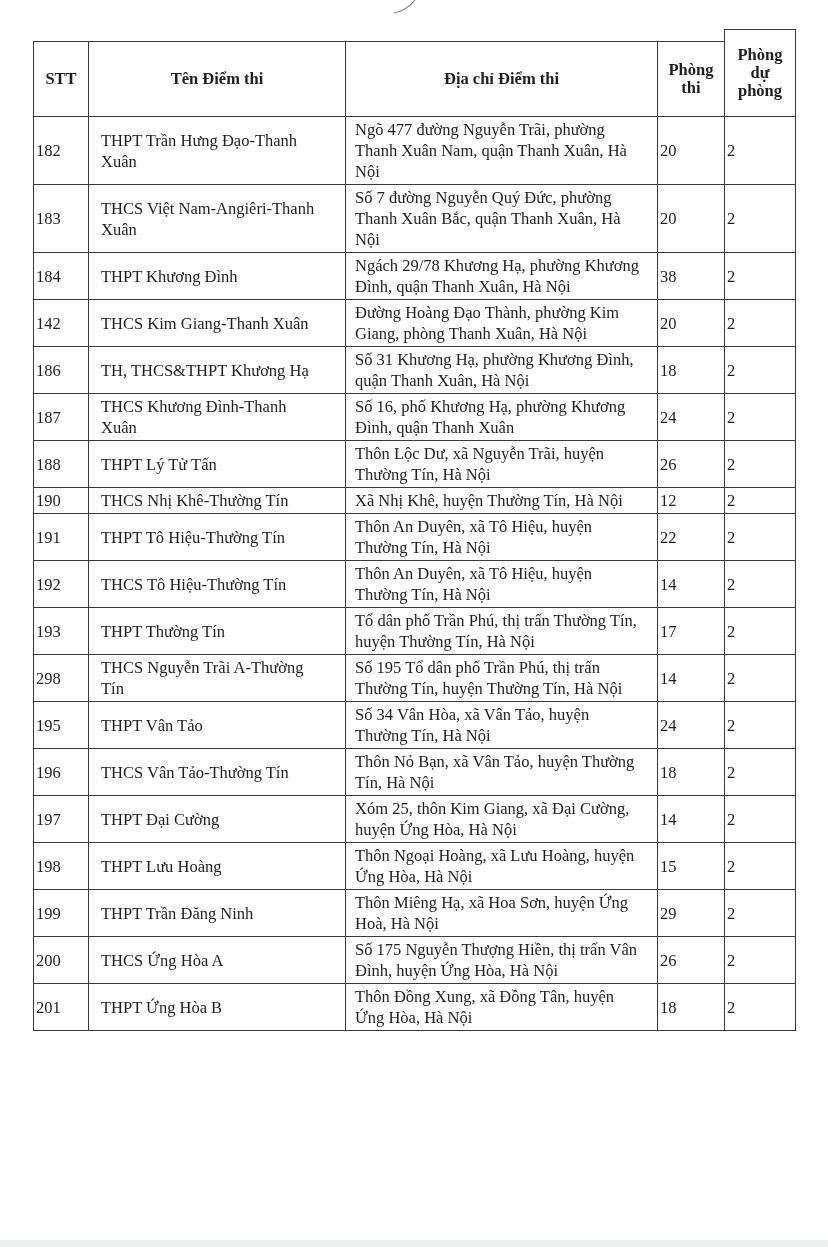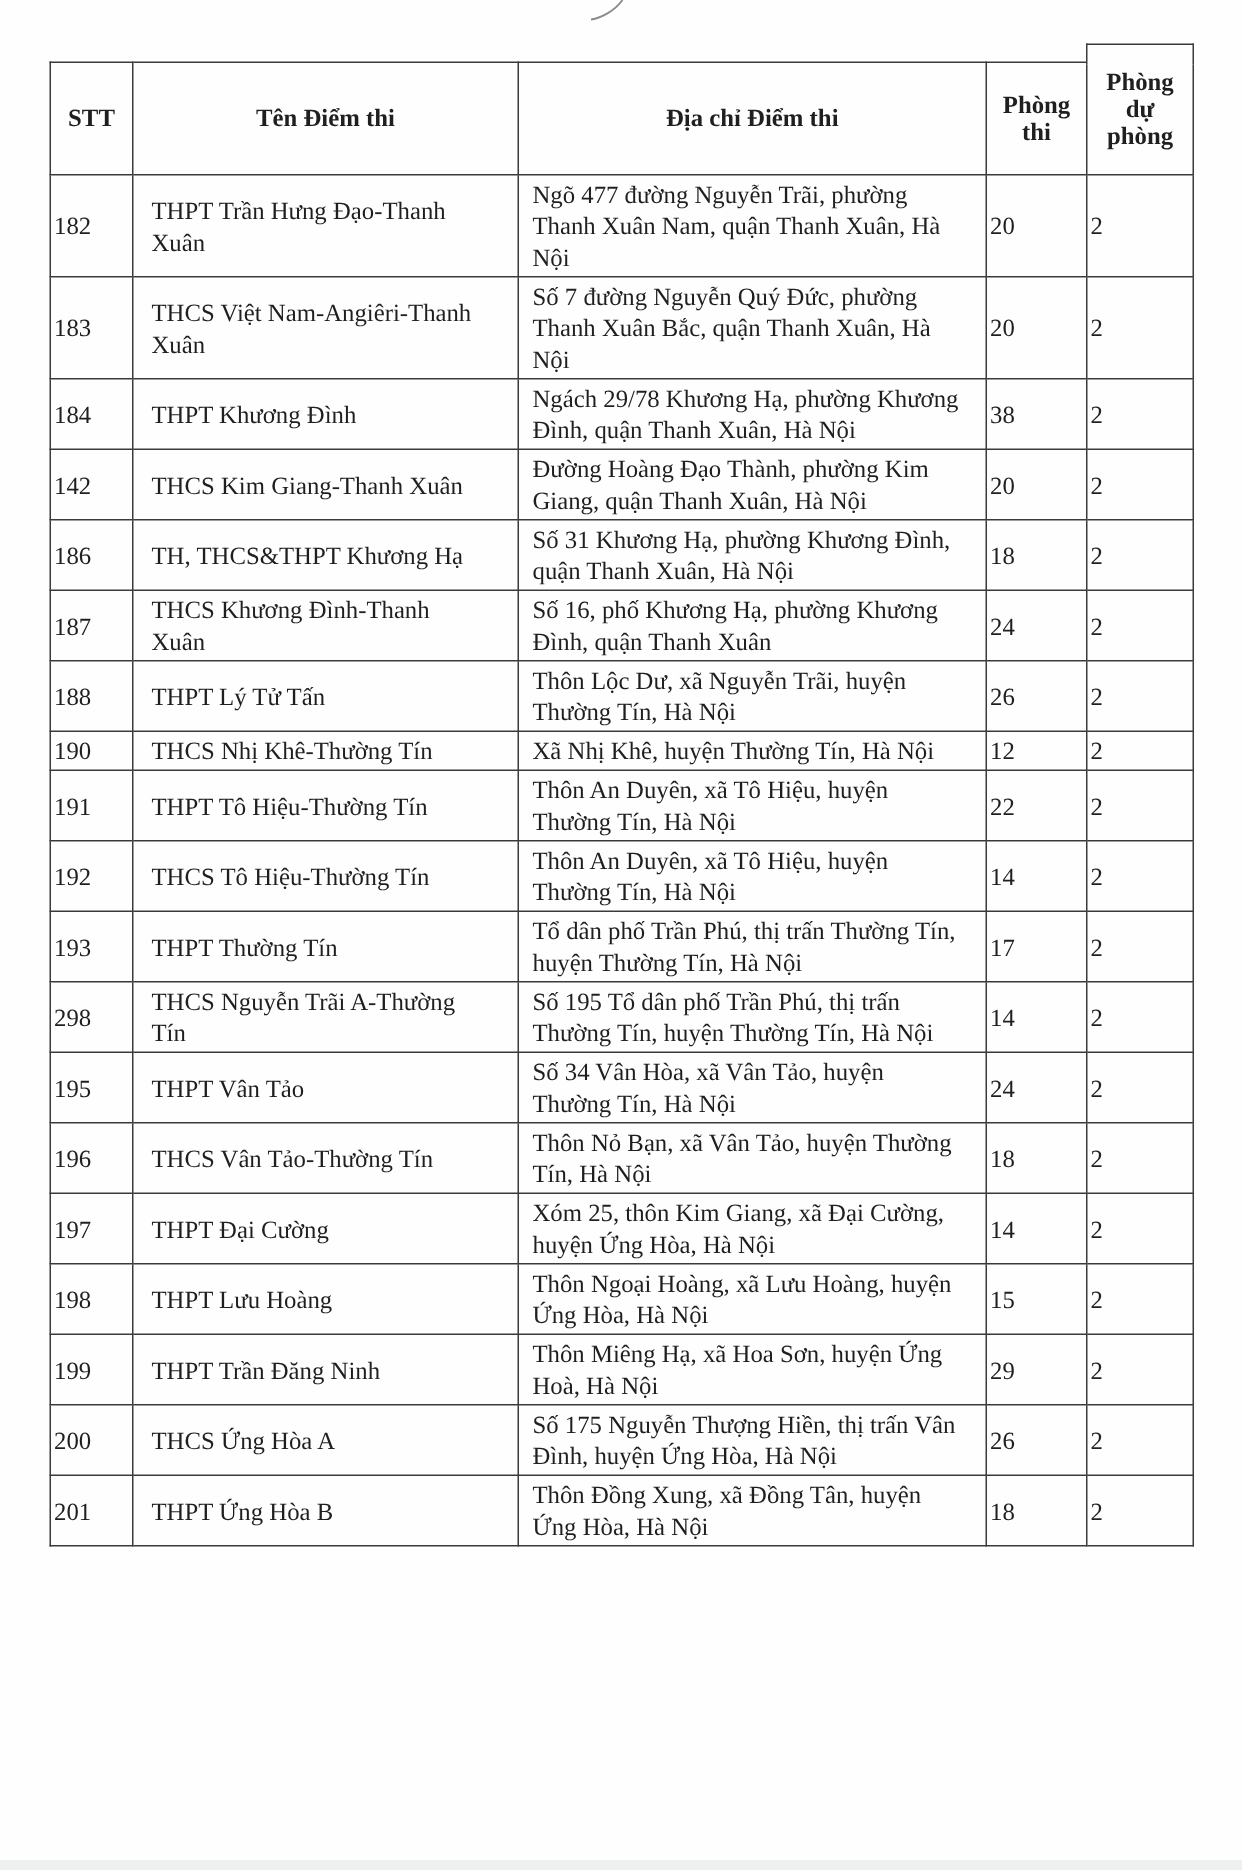--- a/index.html
+++ b/index.html
@@ -147,21 +147,21 @@
         <tr>
           <td class="stt">184</td>
           <td class="name">THPT Khương Đình</td>
           <td class="addr">Ngách 29/78 Khương Hạ, phường Khương Đình, quận Thanh Xuân, Hà Nội</td>
           <td class="rooms">38</td>
           <td class="backup">2</td>
         </tr>
         <tr>
           <td class="stt">142</td>
           <td class="name">THCS Kim Giang-Thanh Xuân</td>
-          <td class="addr">Đường Hoàng Đạo Thành, phường Kim Giang, quận Thanh Xuân, Hà Nội</td>
+          <td class="addr">Đường Hoàng Đạo Thành, phường Kim Giang, phòng Thanh Xuân, Hà Nội</td>
           <td class="rooms">20</td>
           <td class="backup">2</td>
         </tr>
         <tr>
           <td class="stt">186</td>
           <td class="name">TH, THCS&amp;THPT Khương Hạ</td>
           <td class="addr">Số 31 Khương Hạ, phường Khương Đình, quận Thanh Xuân, Hà Nội</td>
           <td class="rooms">18</td>
           <td class="backup">2</td>
         </tr>

